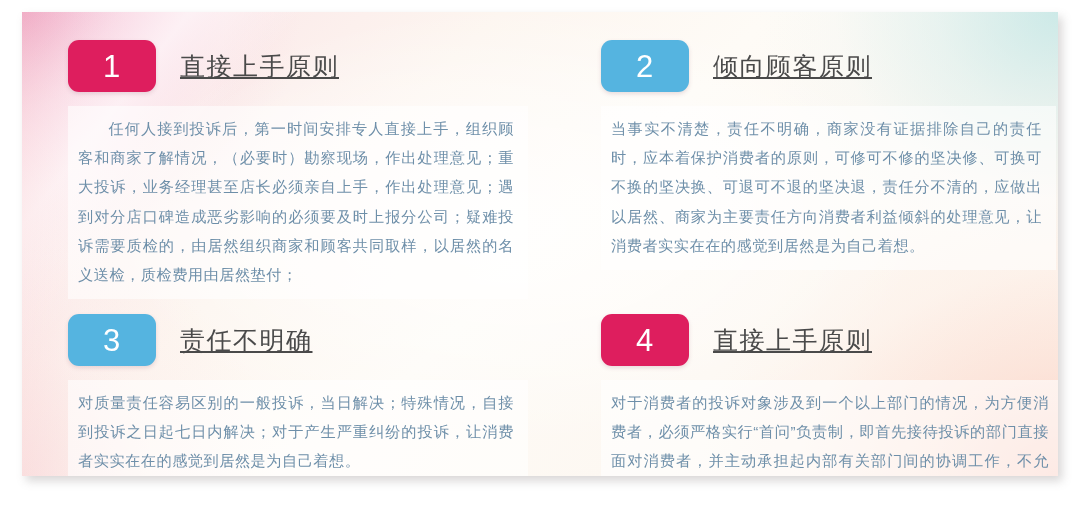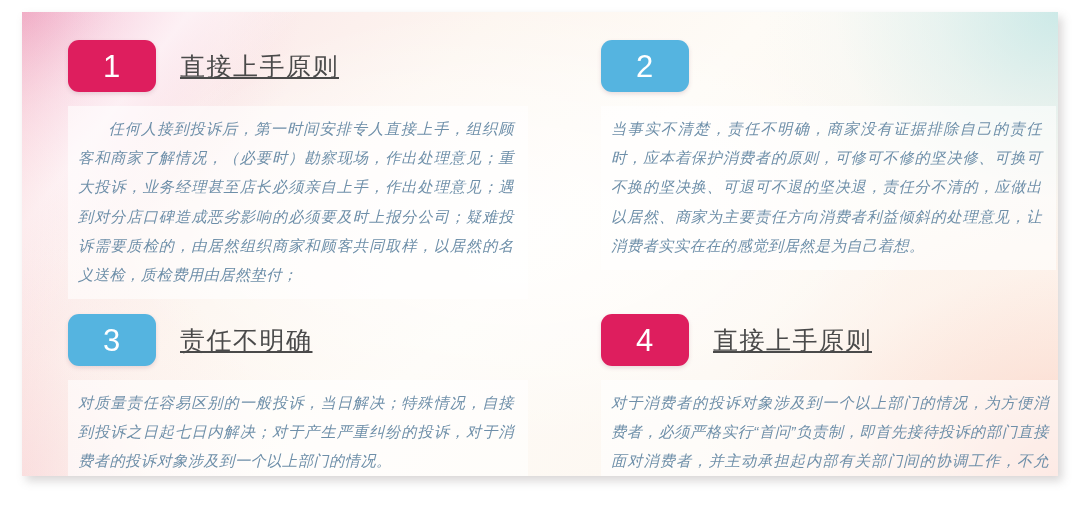--- a/index.html
+++ b/index.html
@@ -158,21 +158,20 @@
 
   .block-body {
     background: rgba(255, 255, 255, 0.58);
     color: #6e8fa9;
     font-size: 15.2px;
     line-height: 1.92;
     letter-spacing: 0.5px;
     padding: 8px 14px 10px 10px;
     text-align: justify;
     box-sizing: border-box;
-    font-style: italic;
   }
   .block-1 .block-body { width: 460px; text-indent: 2em; }
   .block-2 .block-body { width: 455px; }
   .block-3 .block-body { width: 460px; }
   .block-4 .block-body { width: 462px; }
 
   .block-3 .block-head,
   .block-4 .block-head { margin-top: 2px; }
 </style>
 </head>
@@ -196,30 +195,31 @@
         <div class="block-head">
           <div class="num-badge badge-pink">1</div>
           <div class="block-title">直接上手原则</div>
         </div>
         <div class="block-body">任何人接到投诉后，第一时间安排专人直接上手，组织顾客和商家了解情况，（必要时）勘察现场，作出处理意见；重大投诉，业务经理甚至店长必须亲自上手，作出处理意见；遇到对分店口碑造成恶劣影响的必须要及时上报分公司；疑难投诉需要质检的，由居然组织商家和顾客共同取样，以居然的名义送检，质检费用由居然垫付；</div>
       </div>
 
       <div class="principle-block block-2">
         <div class="block-head">
           <div class="num-badge badge-blue">2</div>
+          <div class="block-title">倾向顾客原则</div>
         </div>
         <div class="block-body">当事实不清楚，责任不明确，商家没有证据排除自己的责任时，应本着保护消费者的原则，可修可不修的坚决修、可换可不换的坚决换、可退可不退的坚决退，责任分不清的，应做出以居然、商家为主要责任方向消费者利益倾斜的处理意见，让消费者实实在在的感觉到居然是为自己着想。</div>
       </div>
 
       <div class="principle-block block-3">
         <div class="block-head">
           <div class="num-badge badge-blue">3</div>
           <div class="block-title">责任不明确</div>
         </div>
-        <div class="block-body">对质量责任容易区别的一般投诉，当日解决；特殊情况，自接到投诉之日起七日内解决；对于产生严重纠纷的投诉，对于消费者的投诉对象涉及到一个以上部门的情况。</div>
+        <div class="block-body">对质量责任容易区别的一般投诉，当日解决；特殊情况，自接到投诉之日起七日内解决；对于产生严重纠纷的投诉，让消费者实实在在的感觉到居然是为自己着想。</div>
       </div>
 
       <div class="principle-block block-4">
         <div class="block-head">
           <div class="num-badge badge-pink">4</div>
           <div class="block-title">直接上手原则</div>
         </div>
         <div class="block-body">对于消费者的投诉对象涉及到一个以上部门的情况，为方便消费者，必须严格实行“首问”负责制，即首先接待投诉的部门直接面对消费者，并主动承担起内部有关部门间的协调工作，不允许部门间相互推诿，直至投诉处理完结。</div>
       </div>
 

